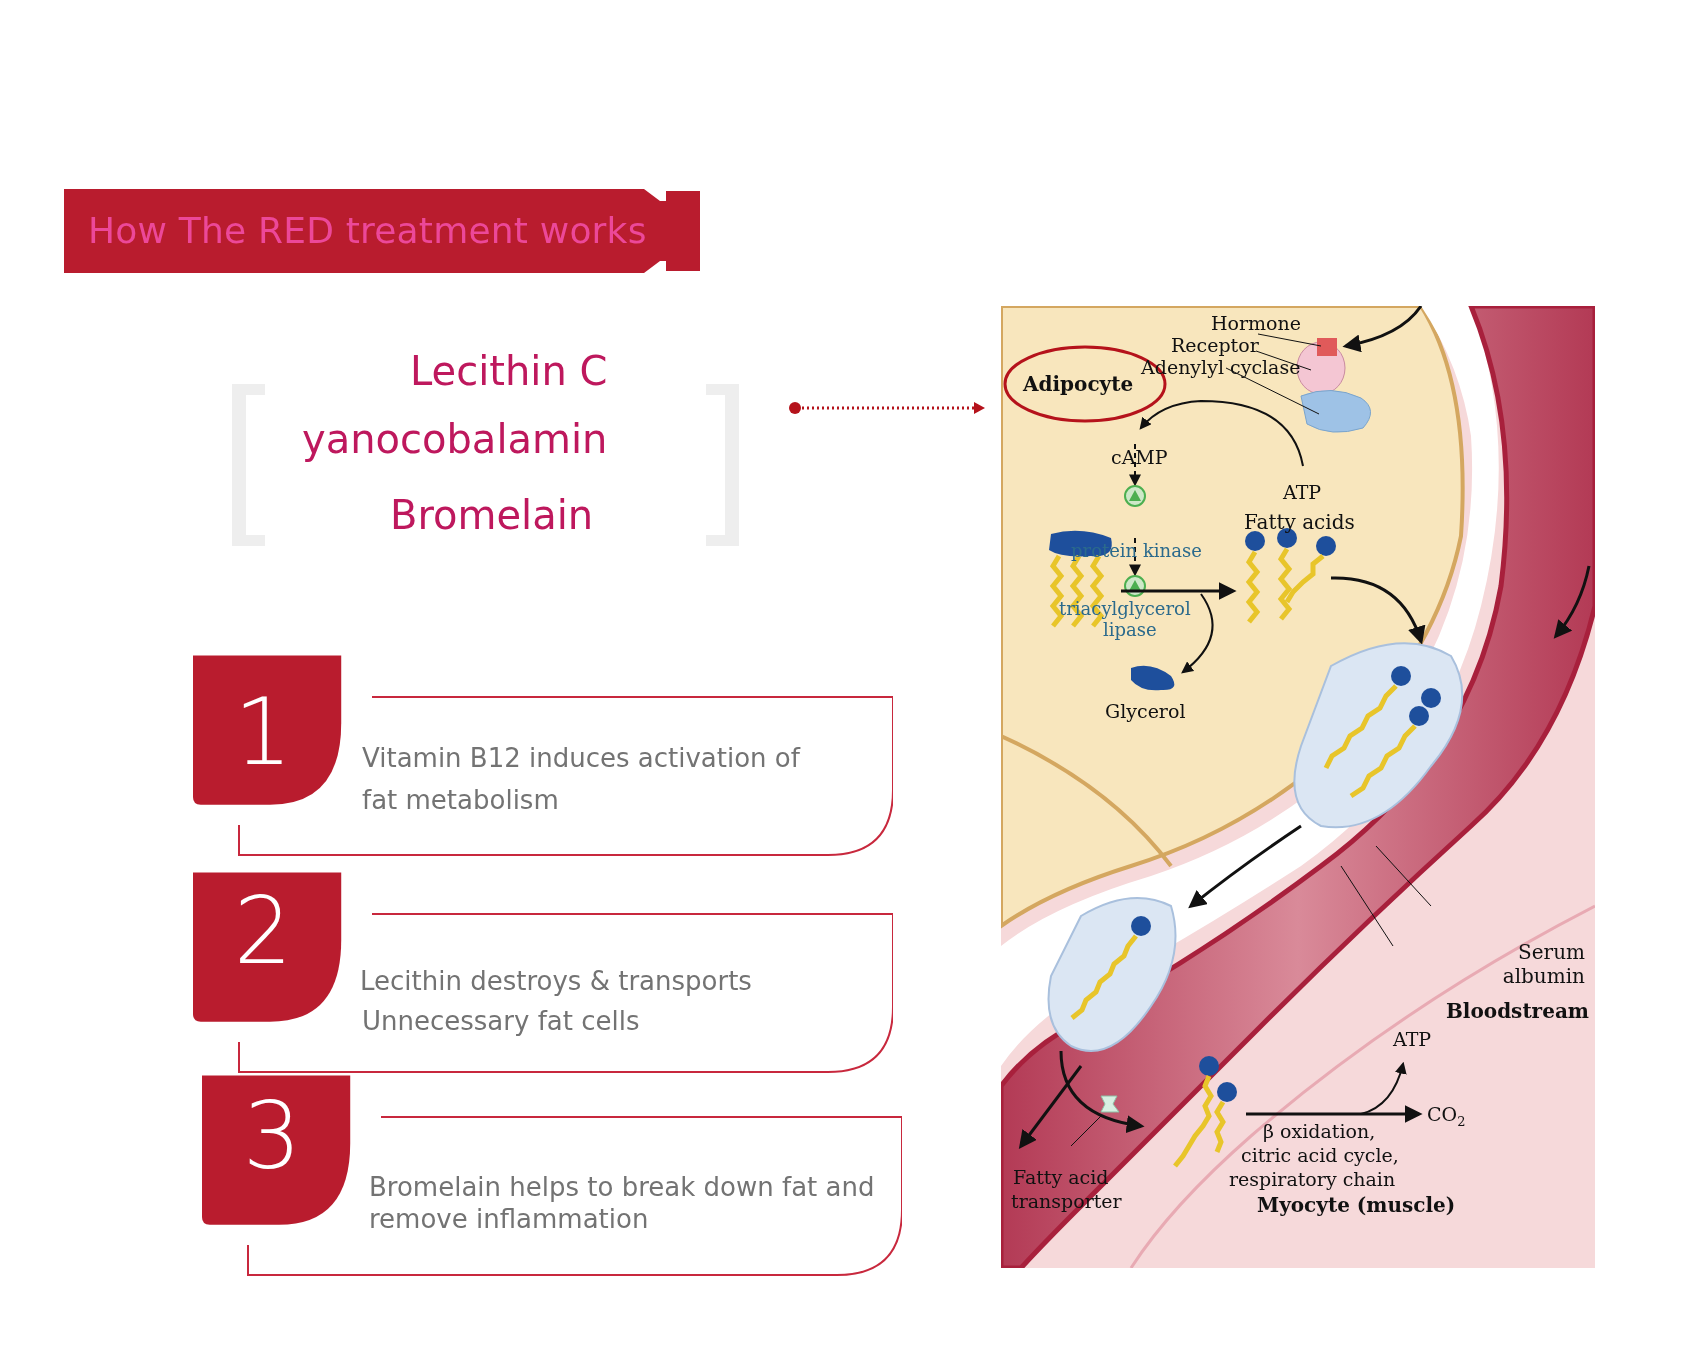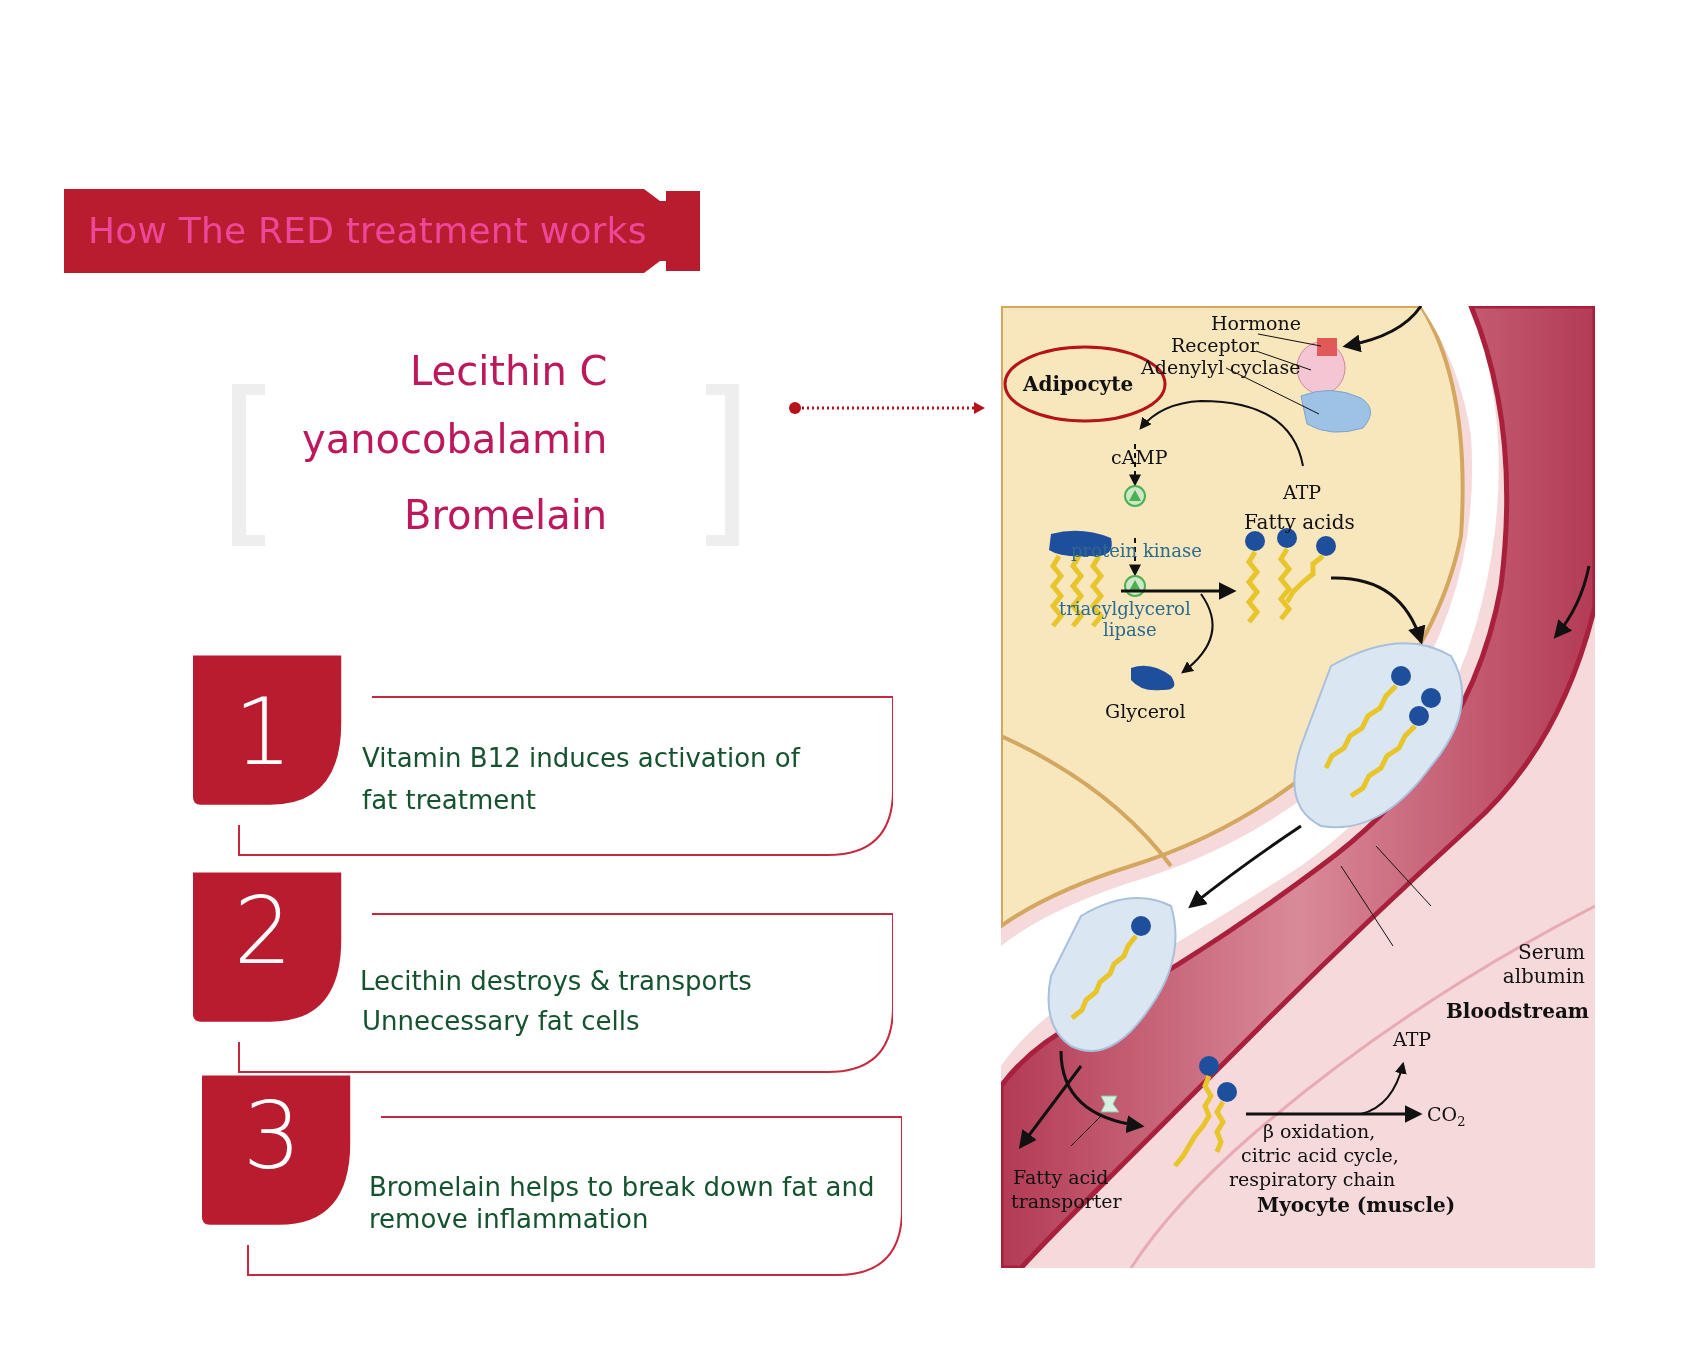--- a/index.html
+++ b/index.html
@@ -16,21 +16,21 @@
   .ingredient { position:absolute; color:#be185d; font-size:40px; white-space:nowrap; }
 
   #arrow-connector { left:788px; top:396px; width:200px; height:24px; }
 
   
   .step { position:absolute; }
   .step .outline { position:absolute; }
   .step .num-box { position:absolute; left:0; top:0; width:154px; height:155px; }
   .step .num { position:absolute; left:0; top:0; width:140px; text-align:center; color:#ffffff;
                font-size:92px; font-family:"DejaVu Sans", sans-serif; font-weight:300; line-height:155px; }
-  .step .desc { position:absolute; color:#14532d; font-size:26px; line-height:42px; white-space:nowrap; }
+  .step .desc { position:absolute; color:#737373; font-size:26px; line-height:42px; white-space:nowrap; }
 
   
   #diagram { left:1001px; top:306px; width:594px; height:962px; }
   #diagram svg text { font-family:"DejaVu Serif", "Liberation Serif", serif; }
 </style>
 </head>
 <body>
 
 <div id="banner" class="abs">
   <svg width="636" height="84" viewBox="0 0 636 84">
@@ -47,39 +47,39 @@
     <div class="brk-bar" style="left:0;top:151px;width:33px;height:11px;"></div>
   </div>
 
   <div class="brk-bar" style="left:474px;top:54px;width:33px;height:162px;background:transparent;">
     <div class="brk-bar" style="left:19px;top:0;width:14px;height:162px;"></div>
     <div class="brk-bar" style="left:0;top:0;width:33px;height:11px;"></div>
     <div class="brk-bar" style="left:0;top:151px;width:33px;height:11px;"></div>
   </div>
   <div class="ingredient" style="left:178px;top:18px;">Lecithin  C</div>
   <div class="ingredient" style="left:70px;top:86px;">yanocobalamin</div>
-  <div class="ingredient" style="left:172px;top:162px;">Bromelain</div>
+  <div class="ingredient" style="left:158px;top:162px;">Bromelain</div>
 </div>
 
 <svg id="arrow-connector" class="abs" width="200" height="24" viewBox="0 0 200 24">
   <circle cx="7" cy="12" r="6" fill="#b5121b"></circle>
   <line x1="14" y1="12" x2="186" y2="12" stroke="#b5121b" stroke-width="3" stroke-dasharray="2 3"></line>
   <path d="M186 6 L197 12 L186 18 Z" fill="#b5121b"></path>
 </svg>
 
 <div class="step" style="left:193px;top:655px;width:700px;height:205px;">
   <svg class="outline" width="700" height="205" viewBox="0 0 700 205">
     <path d="M179 42 H700 V135 Q700 200 635 200 H46 V170" fill="none" stroke="#c8283d" stroke-width="2"></path>
   </svg>
   <svg class="num-box" width="160" height="160" viewBox="0 0 160 160">
     <path d="M0 0 H154 V70 Q154 155 80 155 H8 Q0 155 0 147 Z" fill="#b91c2e"></path>
   </svg>
   <div class="num">1</div>
   <div class="desc" style="left:169px;top:82px;">Vitamin B12 induces activation of</div>
-  <div class="desc" style="left:169px;top:124px;">fat treatment</div>
+  <div class="desc" style="left:169px;top:124px;">fat metabolism</div>
 </div>
 
 <div class="step" style="left:193px;top:872px;width:700px;height:205px;">
   <svg class="outline" width="700" height="205" viewBox="0 0 700 205">
     <path d="M179 42 H700 V135 Q700 200 635 200 H46 V170" fill="none" stroke="#c8283d" stroke-width="2"></path>
   </svg>
   <svg class="num-box" width="160" height="160" viewBox="0 0 160 160">
     <path d="M0 0 H154 V70 Q154 155 80 155 H8 Q0 155 0 147 Z" fill="#b91c2e"></path>
   </svg>
   <div class="num" style="top:-18px;">2</div>

